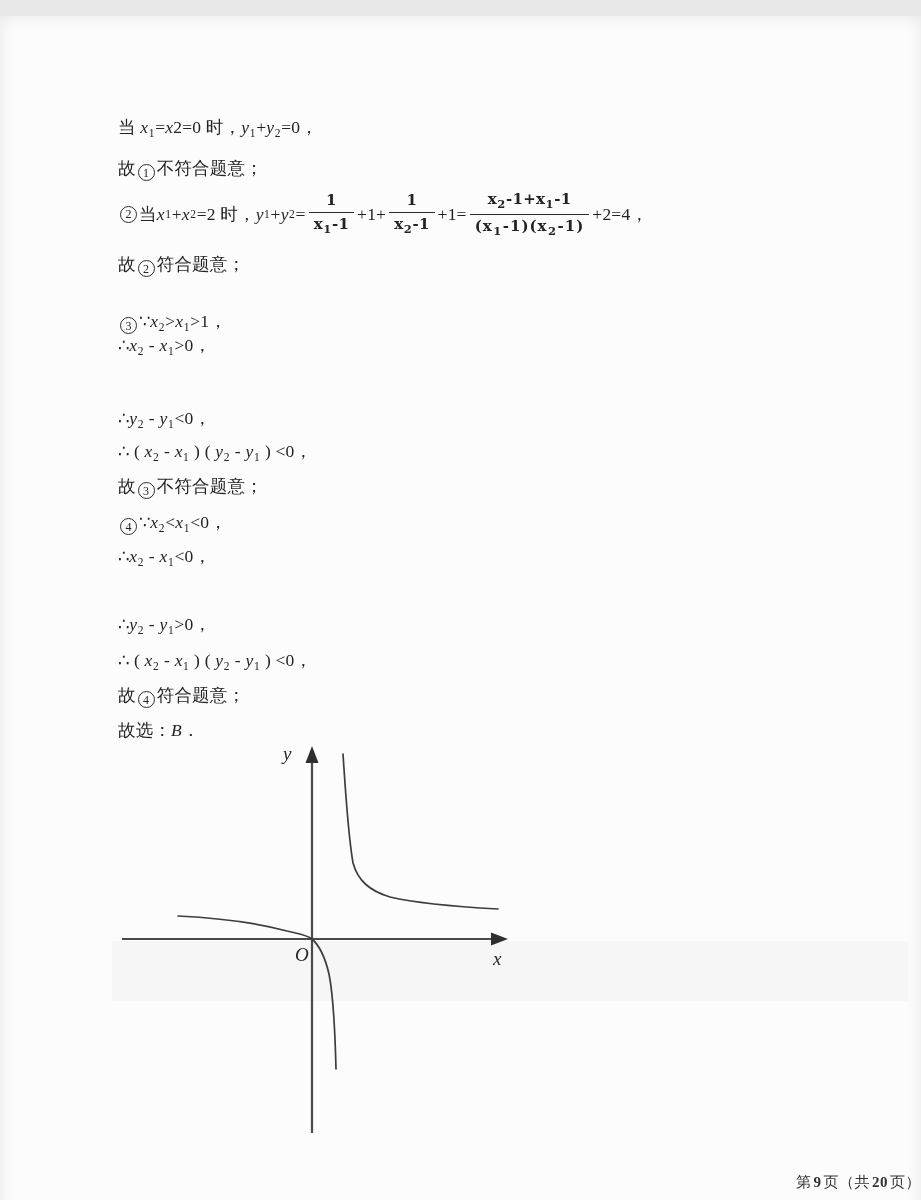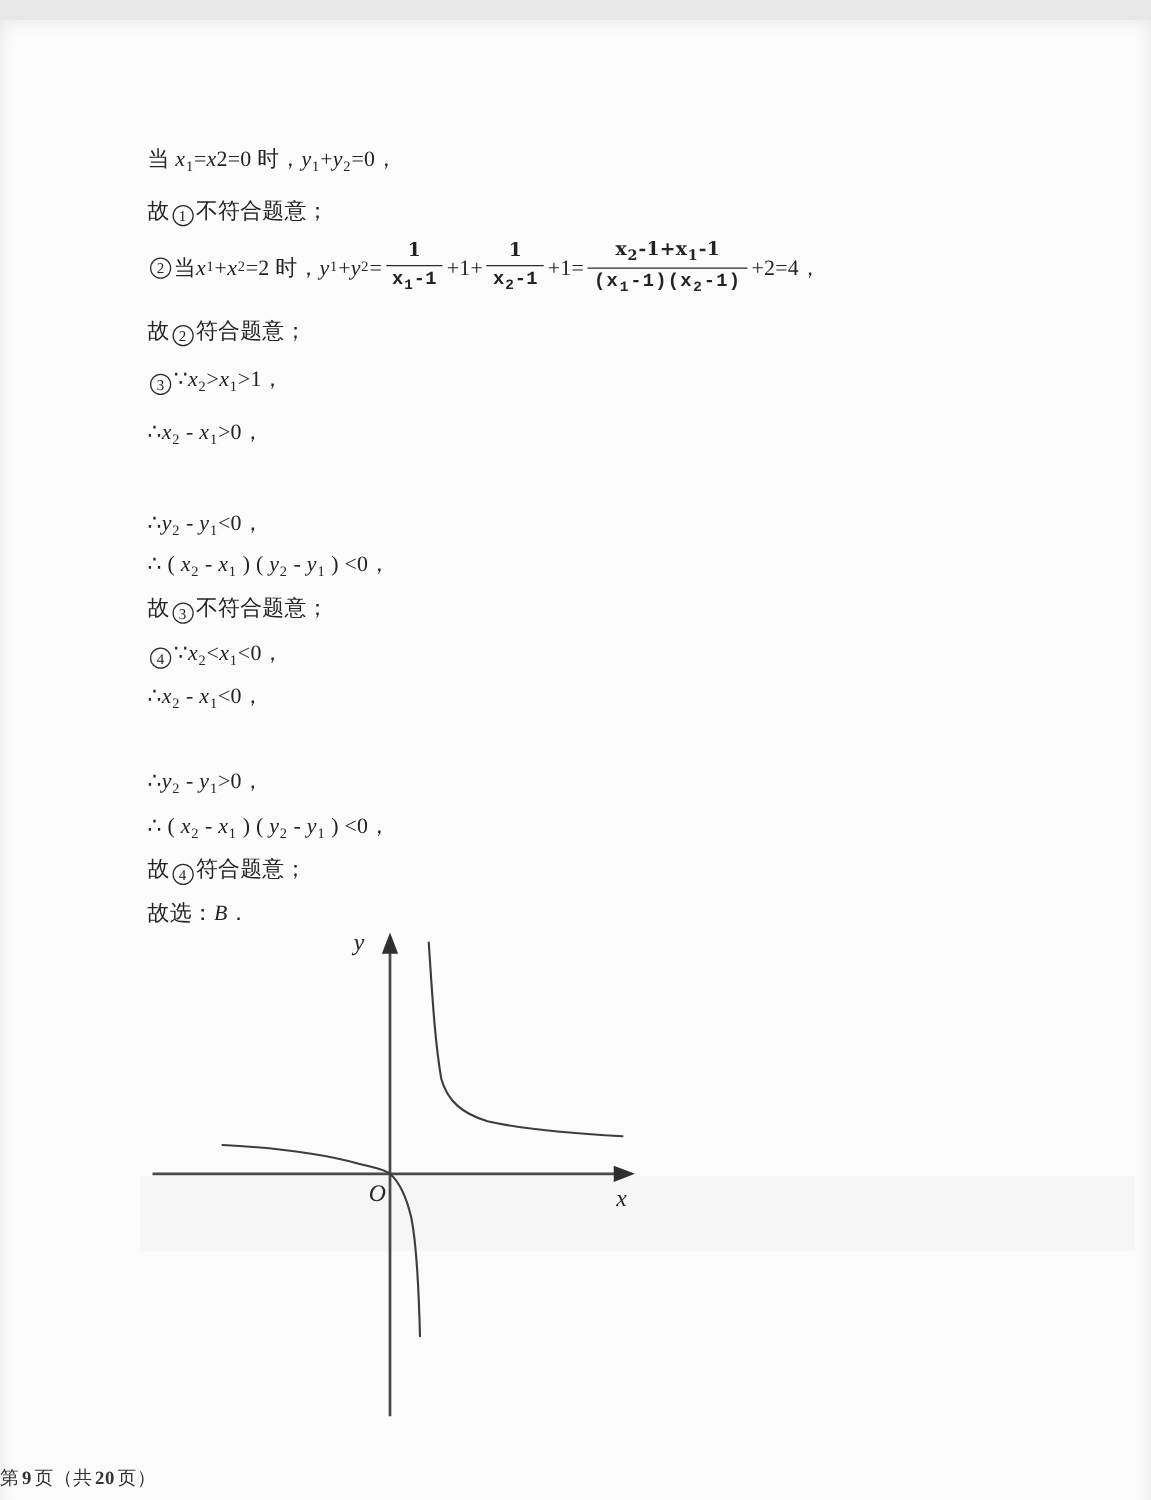--- a/index.html
+++ b/index.html
@@ -54,38 +54,38 @@
   .frac {
     display: inline-block;
     text-align: center;
     margin: 0 3px;
     font-weight: 700;
     font-size: 15px;
     line-height: 1.25;
     font-family: "DejaVu Serif", "Liberation Serif", serif;
   }
   .frac .num { display: block; padding: 0 5px 2px; }
-  .frac .den { display: block; border-top: 1.7px solid #2b2b2b; padding: 2px 5px 0; font-family: Liberation Mono, monospace; }
+  .frac .den { display: block; border-top: 1.7px solid #2b2b2b; padding: 2px 5px 0; }
   .frac.wide .den { letter-spacing: 1px; text-align: center; }
   .graph {
     position: absolute;
     left: 0; top: 713px;
     width: 921px; height: 437px;
   }
   .graph text {
     font-family: "Liberation Serif", "DejaVu Serif", serif;
     font-style: italic;
     font-size: 19px;
     fill: #262626;
   }
   .footer {
     position: absolute;
     top: 1157px; left: 0;
     width: 100%;
-    text-align: left;
+    text-align: right;
     font-size: 15px;
     color: #333;
     letter-spacing: 0.5px;
   }
   .footer .num { font-weight: 700; margin: 0 2px; }
 </style>
 </head>
 <body>
 
 <div class="page">
@@ -127,21 +127,21 @@
     <span class="frac wide">
       <span class="num"><span>x</span><span class="subd">2</span><span>-1+x</span><span class="subd">1</span><span>-1</span></span>
       <span class="den"><span>(x</span><span class="subd">1</span><span>-1)(x</span><span class="subd">2</span><span>-1)</span></span>
     </span>
     <span class="seg">
         <span>+2=4，</span>
       </span>
   </div>
 
   <div class="row" style="top:237px"><span>故</span><span class="circ">2</span><span>符合题意；</span></div>
-  <div class="row" style="top:276px"><span class="circ">3</span><span>∵</span><span class="it">x</span><span class="subd">2</span><span>&gt;</span><span class="it">x</span><span class="subd">1</span><span>&gt;1，</span></div>
+  <div class="row" style="top:294px"><span class="circ">3</span><span>∵</span><span class="it">x</span><span class="subd">2</span><span>&gt;</span><span class="it">x</span><span class="subd">1</span><span>&gt;1，</span></div>
   <div class="row" style="top:318px"><span>∴</span><span class="it">x</span><span class="subd">2</span><span> - </span><span class="it">x</span><span class="subd">1</span><span>&gt;0，</span></div>
   <div class="row" style="top:391px"><span>∴</span><span class="it">y</span><span class="subd">2</span><span> - </span><span class="it">y</span><span class="subd">1</span><span>&lt;0，</span></div>
   <div class="row" style="top:424px"><span>∴ ( </span><span class="it">x</span><span class="subd">2</span><span> - </span><span class="it">x</span><span class="subd">1</span><span> ) ( </span><span class="it">y</span><span class="subd">2</span><span> - </span><span class="it">y</span><span class="subd">1</span><span> ) &lt;0，</span></div>
   <div class="row" style="top:459px"><span>故</span><span class="circ">3</span><span>不符合题意；</span></div>
   <div class="row" style="top:495px"><span class="circ">4</span><span>∵</span><span class="it">x</span><span class="subd">2</span><span>&lt;</span><span class="it">x</span><span class="subd">1</span><span>&lt;0，</span></div>
   <div class="row" style="top:529px"><span>∴</span><span class="it">x</span><span class="subd">2</span><span> - </span><span class="it">x</span><span class="subd">1</span><span>&lt;0，</span></div>
   <div class="row" style="top:597px"><span>∴</span><span class="it">y</span><span class="subd">2</span><span> - </span><span class="it">y</span><span class="subd">1</span><span>&gt;0，</span></div>
   <div class="row" style="top:633px"><span>∴ ( </span><span class="it">x</span><span class="subd">2</span><span> - </span><span class="it">x</span><span class="subd">1</span><span> ) ( </span><span class="it">y</span><span class="subd">2</span><span> - </span><span class="it">y</span><span class="subd">1</span><span> ) &lt;0，</span></div>
   <div class="row" style="top:668px"><span>故</span><span class="circ">4</span><span>符合题意；</span></div>
   <div class="row" style="top:703px"><span>故选：</span><span class="it">B</span><span>．</span></div>

